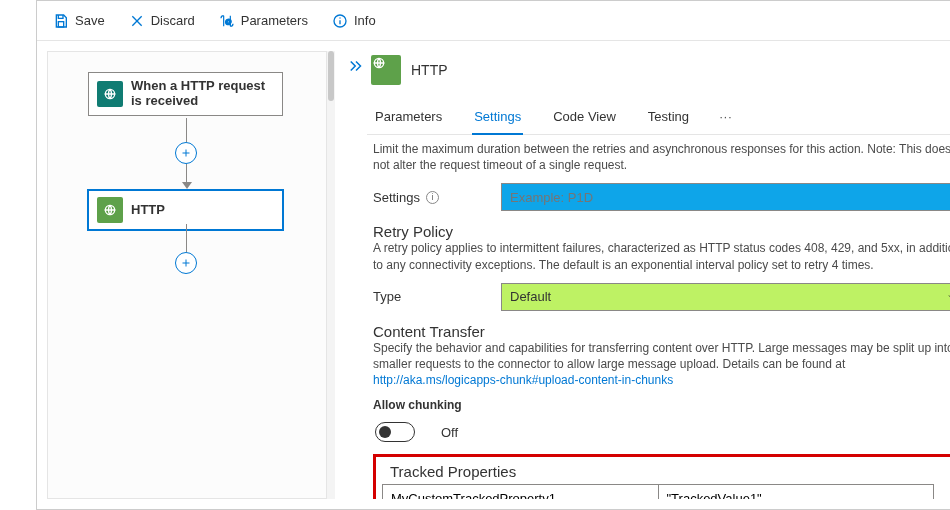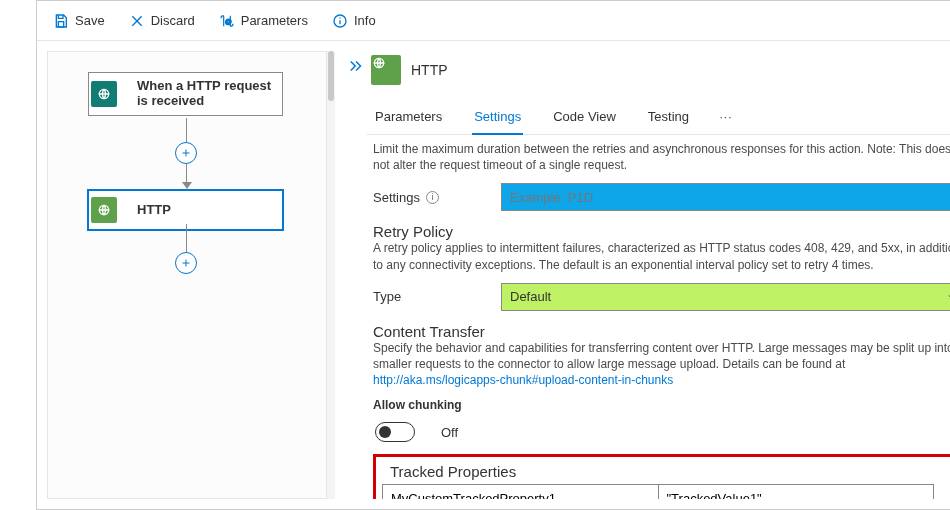--- a/index.html
+++ b/index.html
@@ -11,21 +11,21 @@
   .tbtn { display:flex; align-items:center; gap:6px; color:#333; cursor:pointer; padding:4px 4px; }
   .tbtn svg { width:16px; height:16px; }
   .tbtn .lbl { font-size:13px; }
 
   
   .body { flex:1; display:flex; min-height:0; position:relative; }
   .left { flex:0 0 300px; position:relative; }
   .left-inner { position:absolute; inset:10px 10px 10px 10px; background:#fcfcfc; border:1px solid #e5e5e5; overflow:hidden; }
   .canvas { position:relative; width:100%; height:100%; }
 
-  .node { position:absolute; left:40px; width:195px; background:#fff; border:1px solid #8a8886; display:flex; align-items:center; padding:6px 2px; gap:20px; font-weight:600; }
+  .node { position:absolute; left:40px; width:195px; background:#fff; border:1px solid #8a8886; display:flex; align-items:center; padding:6px 8px; gap:8px; font-weight:600; }
   .node.selected { outline:2px solid #0078d4; outline-offset:-1px; }
   .node .badge { width:26px; height:26px; border-radius:2px; display:flex; align-items:center; justify-content:center; flex-shrink:0; }
   .badge.http-in { background:#107c73; }
   .badge.http    { background:#5ea14a; }
   .badge svg { width:16px; height:16px; }
   .node .title { font-size:13px; font-weight:600; color:#333; line-height:1.15; }
 
   .edge { position:absolute; left:138px; width:0; border-left:1px solid #8a8886; }
   .arrowhead { position:absolute; left:134px; width:0; height:0; border-left:5px solid transparent; border-right:5px solid transparent; border-top:7px solid #8a8886; }
   .addcircle { position:absolute; left:50%; transform:translateX(-50%); width:22px; height:22px; border:1px solid #0078d4; border-radius:50%; background:#fff; display:flex; align-items:center; justify-content:center; color:#0078d4; cursor:pointer; }

